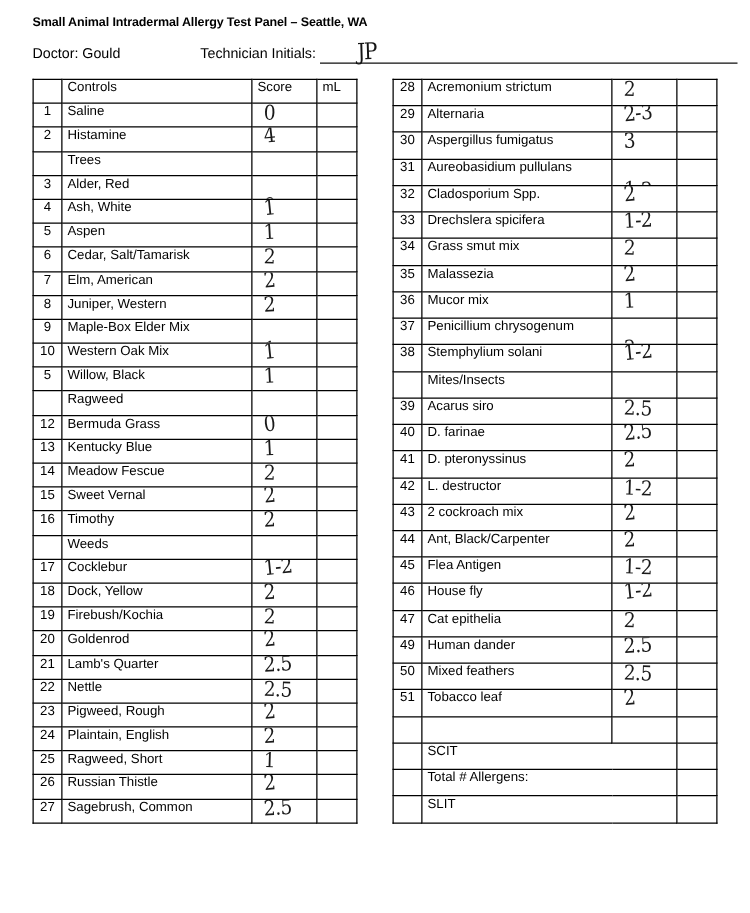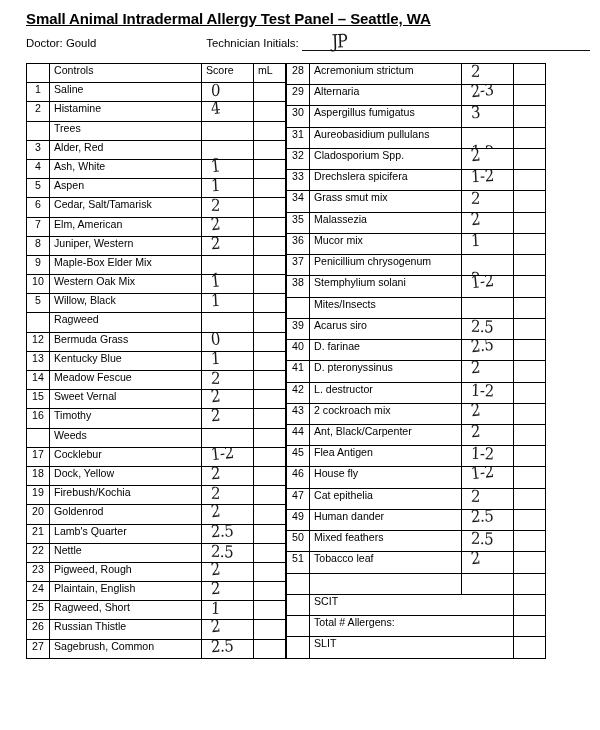--- a/index.html
+++ b/index.html
@@ -21,43 +21,42 @@
     position: relative;
     box-sizing: border-box;
     padding: 0;
   }
 
   
   .header {
     padding: 10px 0 0 26px;
   }
   .doc-title {
-    font-size: 15px;
+    font-size: 10px;
     font-weight: bold;
     letter-spacing: -0.1px;
     line-height: 18px;
     margin: 0 0 4px 0;
     white-space: nowrap;
-    text-decoration: underline;
   }
   .header-row2 {
     display: flex;
     align-items: flex-end;
     font-size: 11.4px;
     line-height: 15px;
     height: 19px;
     padding-right: 10px;
   }
   .doctor {
     white-space: nowrap;
   }
   .tech-wrap {
     display: flex;
     align-items: flex-end;
-    margin-left: 110px;
+    margin-left: 64px;
     flex: 1;
   }
   .tech-label {
     white-space: nowrap;
   }
   .tech-line {
     position: relative;
     flex: 1;
     border-bottom: 1.6px solid #111;
     height: 15px;
@@ -75,20 +74,21 @@
     color: #141414;
   }
 
   
   .tables {
     position: absolute;
     left: 26px;
     top: 63px;
     width: 548px;
     display: flex;
+    justify-content: space-between;
   }
   table.panel {
     border-collapse: collapse;
     table-layout: fixed;
     font-size: 10.6px;
   }
   table.panel td, table.panel th {
     border: 1.15px solid #000;
     padding: 0 0 0 4px;
     vertical-align: top;

